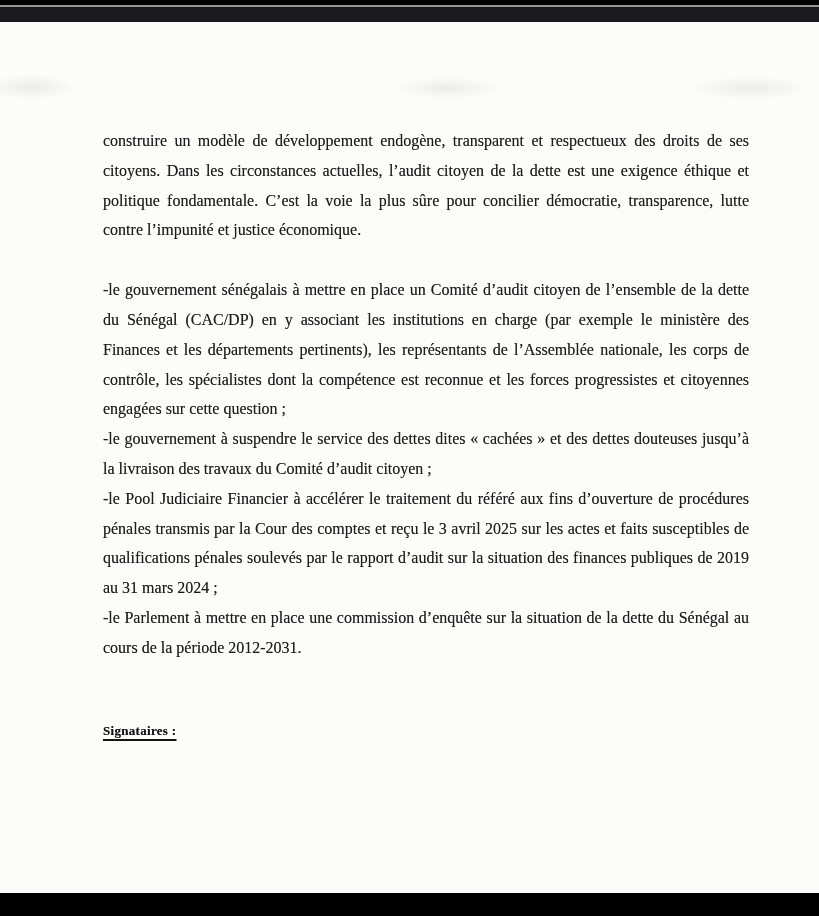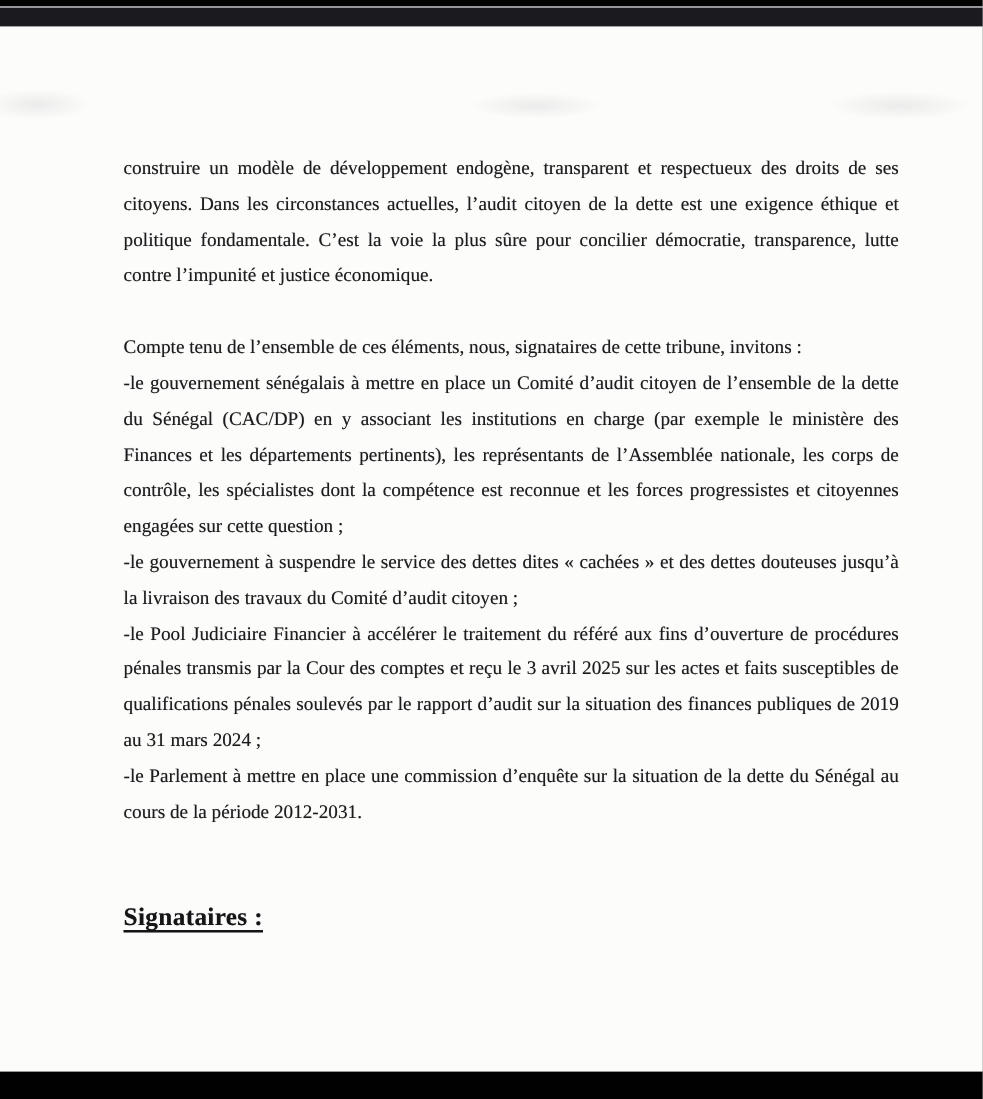--- a/index.html
+++ b/index.html
@@ -65,21 +65,21 @@
     line-height: 29.8px;
     color: #1c1c1e;
     text-align: justify;
     text-shadow: 0 0 0.6px rgba(35,35,38,0.55);
   }
   .para-lead {
     margin-bottom: 30px;
   }
   .signatories {
     margin: 60px 0 0 0;
-    font-size: 21px;
+    font-size: 13px;
     font-weight: bold;
     color: #151517;
     text-decoration: underline;
     text-decoration-thickness: 2px;
     text-underline-offset: 4px;
     letter-spacing: 0.3px;
     text-shadow: 0 0 0.6px rgba(25,25,28,0.6);
   }
 </style>
 </head>
@@ -90,21 +90,20 @@
   <div class="bar-top"></div>
 
   <div class="page">
     <div class="smudge smudge-a"></div>
     <div class="smudge smudge-b"></div>
     <div class="smudge smudge-c"></div>
 
     <div class="doc-body">
       <p class="para para-lead">construire un modèle de développement endogène, transparent et respectueux des droits de ses citoyens. Dans les circonstances actuelles, l’audit citoyen de la dette est une exigence éthique et politique fondamentale. C’est la voie la plus sûre pour concilier démocratie, transparence, lutte contre l’impunité et justice économique.</p>
 
-      <p class="para">Compte tenu de l’ensemble de ces éléments, nous, signataires de cette tribune, invitons&nbsp;:</p>
 
       <p class="para">-le gouvernement sénégalais à mettre en place un Comité d’audit citoyen de l’ensemble de la dette du Sénégal (CAC/DP) en y associant les institutions en charge (par exemple le ministère des Finances et les départements pertinents), les représentants de l’Assemblée nationale, les corps de contrôle, les spécialistes dont la compétence est reconnue et les forces progressistes et citoyennes engagées sur cette question&nbsp;;</p>
 
       <p class="para">-le gouvernement à suspendre le service des dettes dites «&nbsp;cachées&nbsp;» et des dettes douteuses jusqu’à la livraison des travaux du Comité d’audit citoyen&nbsp;;</p>
 
       <p class="para">-le Pool Judiciaire Financier à accélérer le traitement du référé aux fins d’ouverture de procédures pénales transmis par la Cour des comptes et reçu le 3 avril 2025 sur les actes et faits susceptibles de qualifications pénales soulevés par le rapport d’audit sur la situation des finances publiques de 2019 au 31 mars 2024&nbsp;;</p>
 
       <p class="para">-le Parlement à mettre en place une commission d’enquête sur la situation de la dette du Sénégal au cours de la période 2012-2031.</p>
 
 

